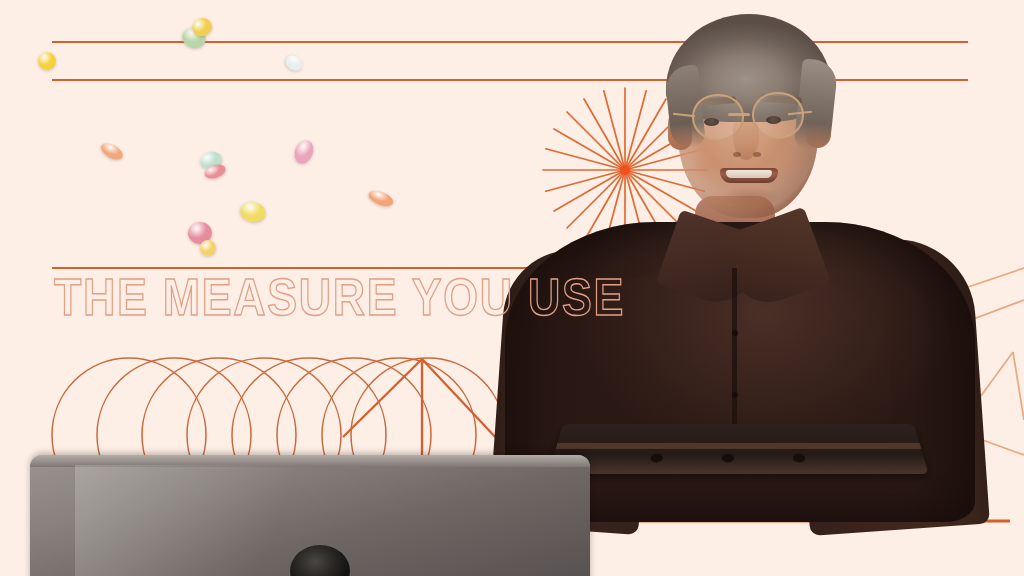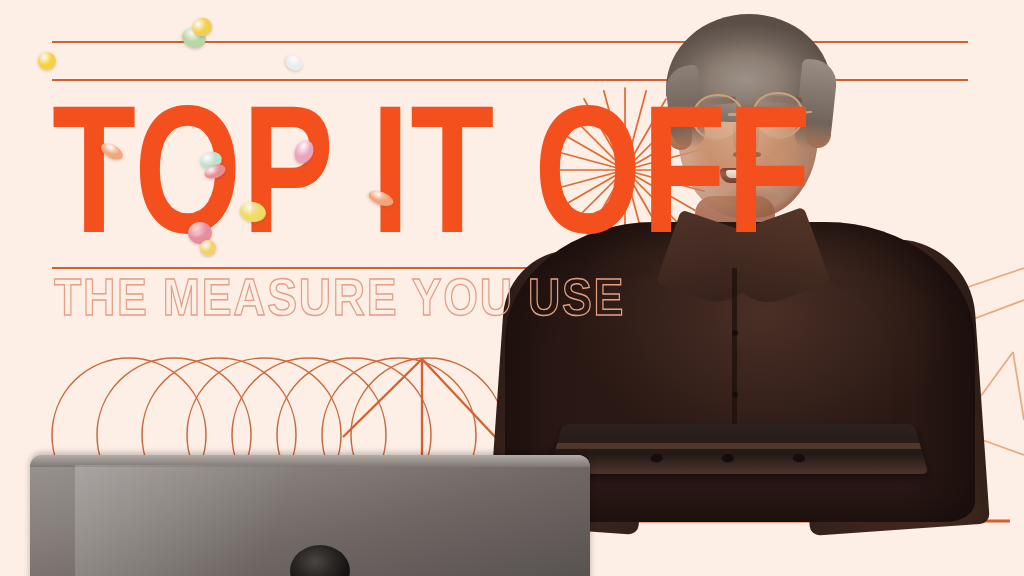--- a/index.html
+++ b/index.html
@@ -326,20 +326,17 @@
       <div class="candy" style="left: 100px; top: 145px; width: 24px; height: 13px; background: radial-gradient(at 35% 28%, rgba(255, 255, 255, 0.8) 0%, rgb(240, 169, 126) 45%, rgb(240, 169, 126) 70%, rgba(0, 0, 0, 0.22) 100%); transform: rotate(30deg); box-shadow: rgba(120, 70, 50, 0.3) 0px 1px 3px;"></div>
       <div class="candy" style="left: 200px; top: 152px; width: 22px; height: 17px; background: radial-gradient(at 35% 28%, rgba(255, 255, 255, 0.8) 0%, rgb(191, 224, 207) 45%, rgb(191, 224, 207) 70%, rgba(0, 0, 0, 0.22) 100%); transform: rotate(-12deg); box-shadow: rgba(120, 70, 50, 0.3) 0px 1px 3px;"></div>
       <div class="candy" style="left: 204px; top: 165px; width: 22px; height: 13px; background: radial-gradient(at 35% 28%, rgba(255, 255, 255, 0.8) 0%, rgb(232, 143, 148) 45%, rgb(232, 143, 148) 70%, rgba(0, 0, 0, 0.22) 100%); transform: rotate(-18deg); box-shadow: rgba(120, 70, 50, 0.3) 0px 1px 3px;"></div>
       <div class="candy" style="left: 295px; top: 140px; width: 18px; height: 24px; background: radial-gradient(at 35% 28%, rgba(255, 255, 255, 0.8) 0%, rgb(235, 164, 189) 45%, rgb(235, 164, 189) 70%, rgba(0, 0, 0, 0.22) 100%); transform: rotate(22deg); box-shadow: rgba(120, 70, 50, 0.3) 0px 1px 3px;"></div>
       <div class="candy" style="left: 240px; top: 202px; width: 26px; height: 20px; background: radial-gradient(at 35% 28%, rgba(255, 255, 255, 0.8) 0%, rgb(240, 220, 98) 45%, rgb(240, 220, 98) 70%, rgba(0, 0, 0, 0.22) 100%); transform: rotate(12deg); box-shadow: rgba(120, 70, 50, 0.3) 0px 1px 3px;"></div>
       <div class="candy" style="left: 188px; top: 222px; width: 24px; height: 22px; background: radial-gradient(at 35% 28%, rgba(255, 255, 255, 0.8) 0%, rgb(230, 142, 160) 45%, rgb(230, 142, 160) 70%, rgba(0, 0, 0, 0.22) 100%); transform: rotate(0deg); box-shadow: rgba(120, 70, 50, 0.3) 0px 1px 3px;"></div>
       <div class="candy" style="left: 200px; top: 240px; width: 16px; height: 16px; background: radial-gradient(at 35% 28%, rgba(255, 255, 255, 0.8) 0%, rgb(243, 210, 106) 45%, rgb(243, 210, 106) 70%, rgba(0, 0, 0, 0.22) 100%); transform: rotate(0deg); box-shadow: rgba(120, 70, 50, 0.3) 0px 1px 3px;"></div>
       <div class="candy" style="left: 368px; top: 192px; width: 26px; height: 13px; background: radial-gradient(at 35% 28%, rgba(255, 255, 255, 0.8) 0%, rgb(244, 163, 119) 45%, rgb(244, 163, 119) 70%, rgba(0, 0, 0, 0.22) 100%); transform: rotate(22deg); box-shadow: rgba(120, 70, 50, 0.3) 0px 1px 3px;"></div>
     </div>
 
-  <div id="title-wrap">
-    <h1 id="main-title" style="color: rgb(244, 80, 30);">TOP IT OFF</h1>
-  </div>
   <div id="subtitle-wrap">
     <h2 id="subtitle" style="-webkit-text-stroke: 1.4px rgb(226, 159, 133);">THE MEASURE YOU USE</h2>
   </div>
 
 </div>
 
 </body></html>

